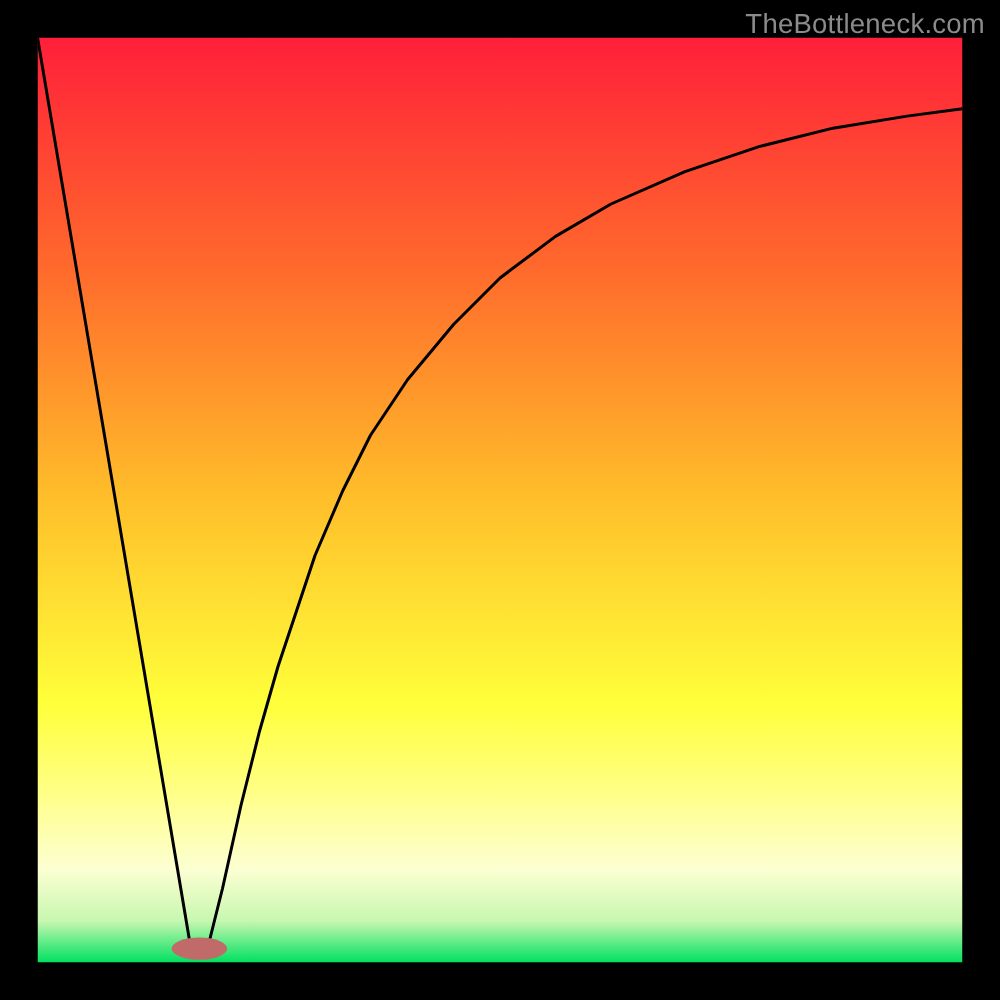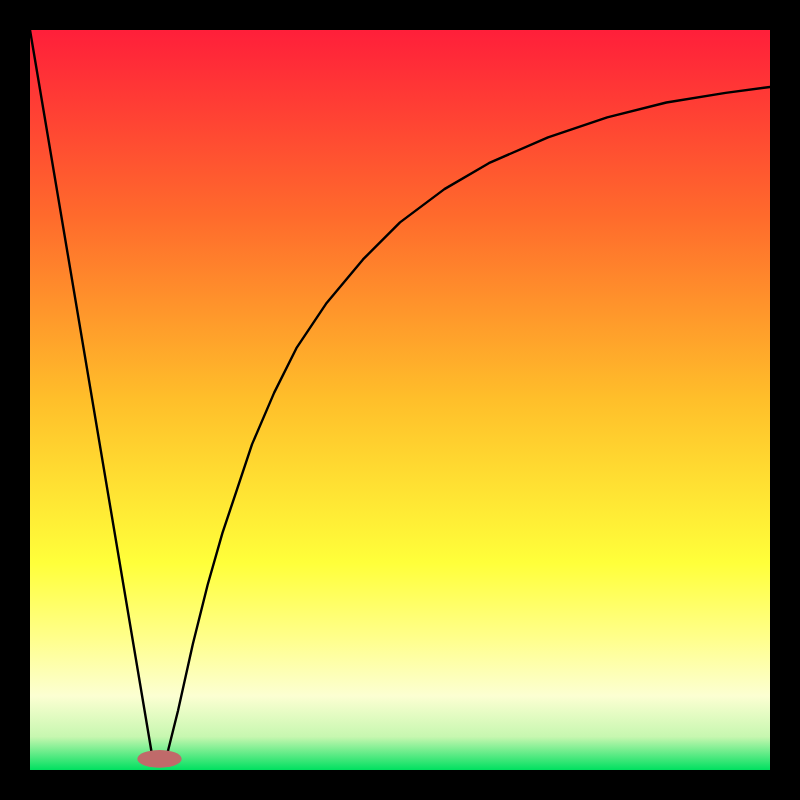--- a/index.html
+++ b/index.html
@@ -57,13 +57,14 @@
         </linearGradient>
     </defs>
     <rect id="bg-rect" x="0" y="0" width="740" height="740" fill="url(#bg-grad)"></rect>
     <g id="series-group">
         <path d="M0.00 0.00 L122.10 725.20" fill="none" stroke="#000000" stroke-width="2.4" stroke-linecap="round" stroke-linejoin="round"></path>
         <path d="M136.90 725.20 L148.00 680.80 L162.80 614.20 L177.60 555.00 L192.40 503.20 L207.20 458.80 L222.00 414.40 L244.20 362.60 L266.40 318.20 L296.00 273.80 L333.00 229.40 L370.00 192.40 L414.40 159.10 L458.80 133.20 L518.00 107.30 L577.20 87.32 L636.40 72.52 L695.60 62.90 L740.00 56.98" fill="none" stroke="#000000" stroke-width="2.4" stroke-linecap="round" stroke-linejoin="round"></path>
       </g>
     <ellipse id="marker-ellipse" cx="129.50" cy="728.90" rx="22.20" ry="8.88" fill="#c06a6a"></ellipse>
   </svg>
 
+  <div class="watermark">TheBottleneck.com</div>
 </div>
 
 </body></html>

